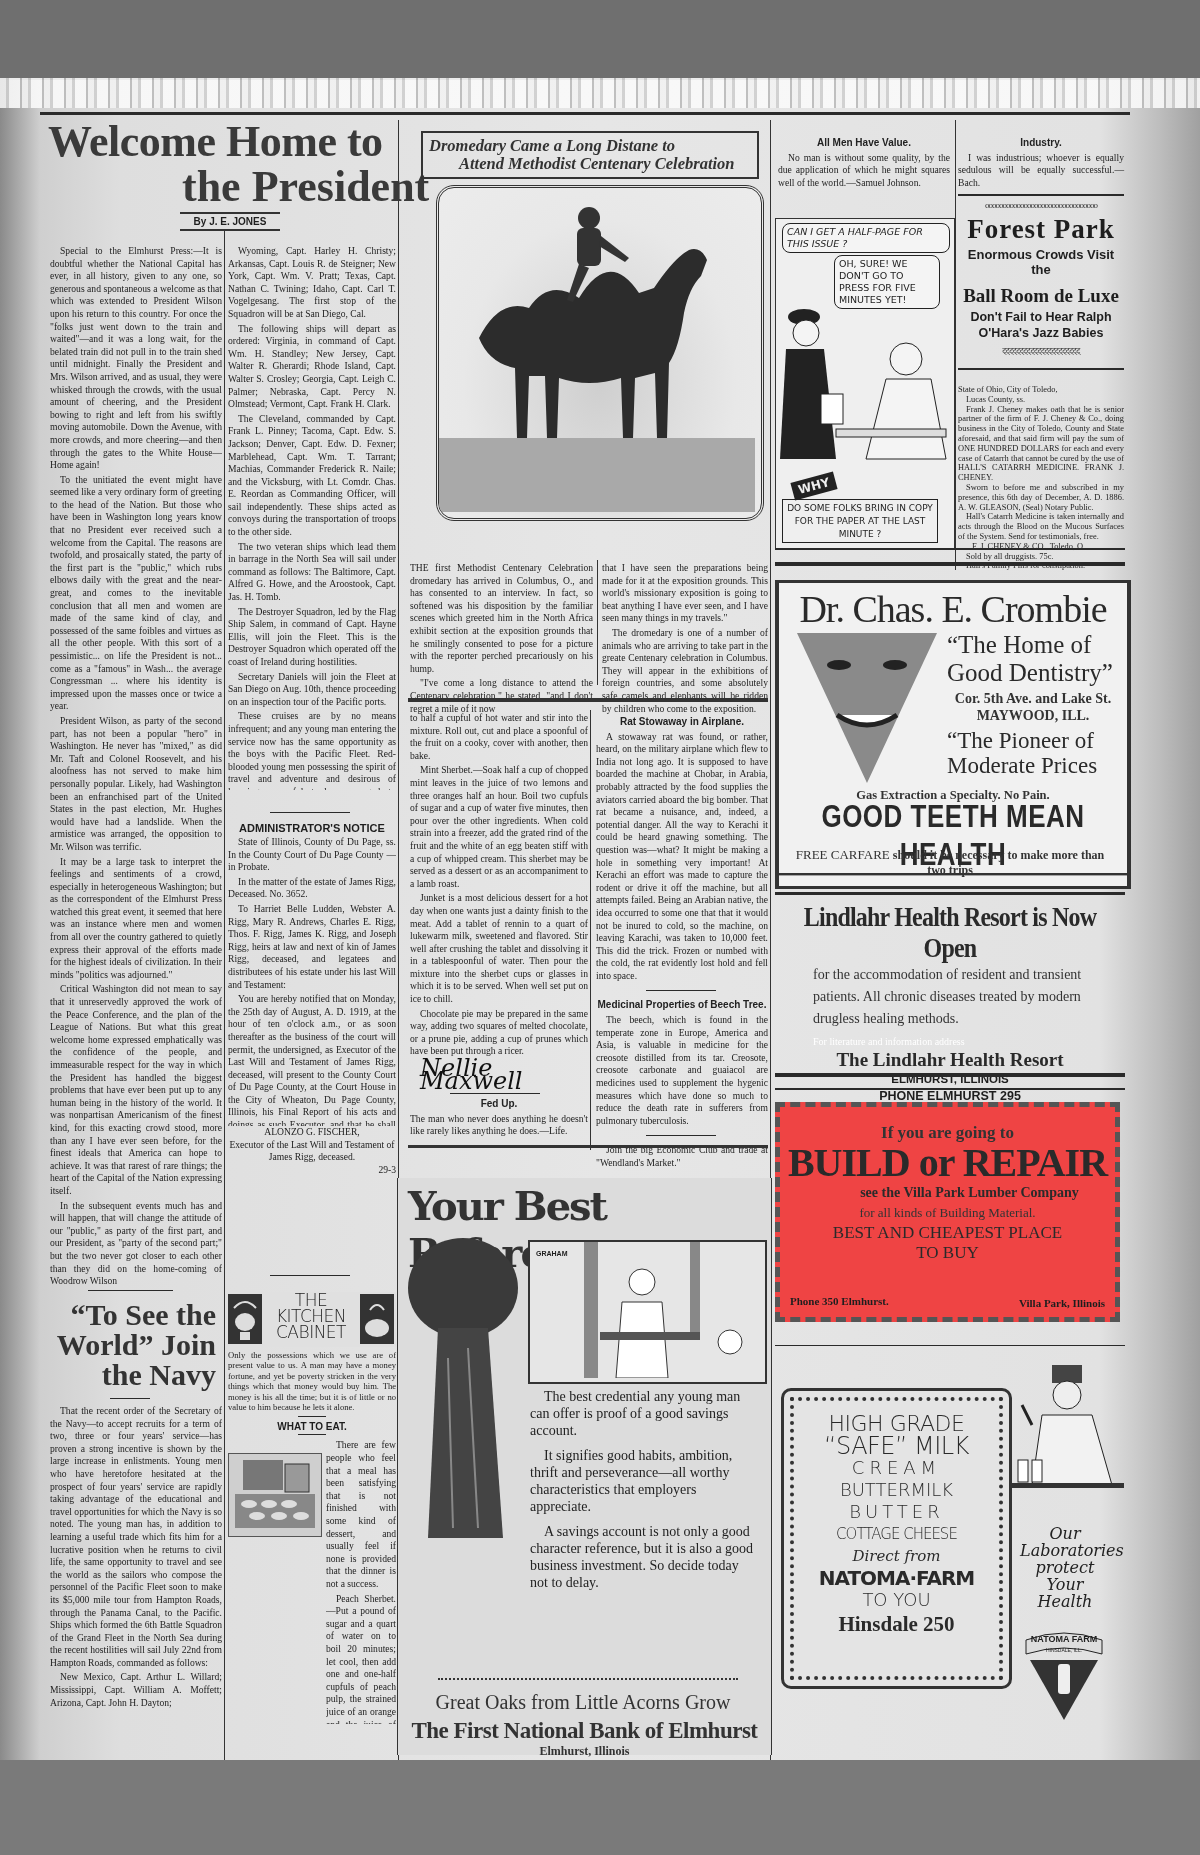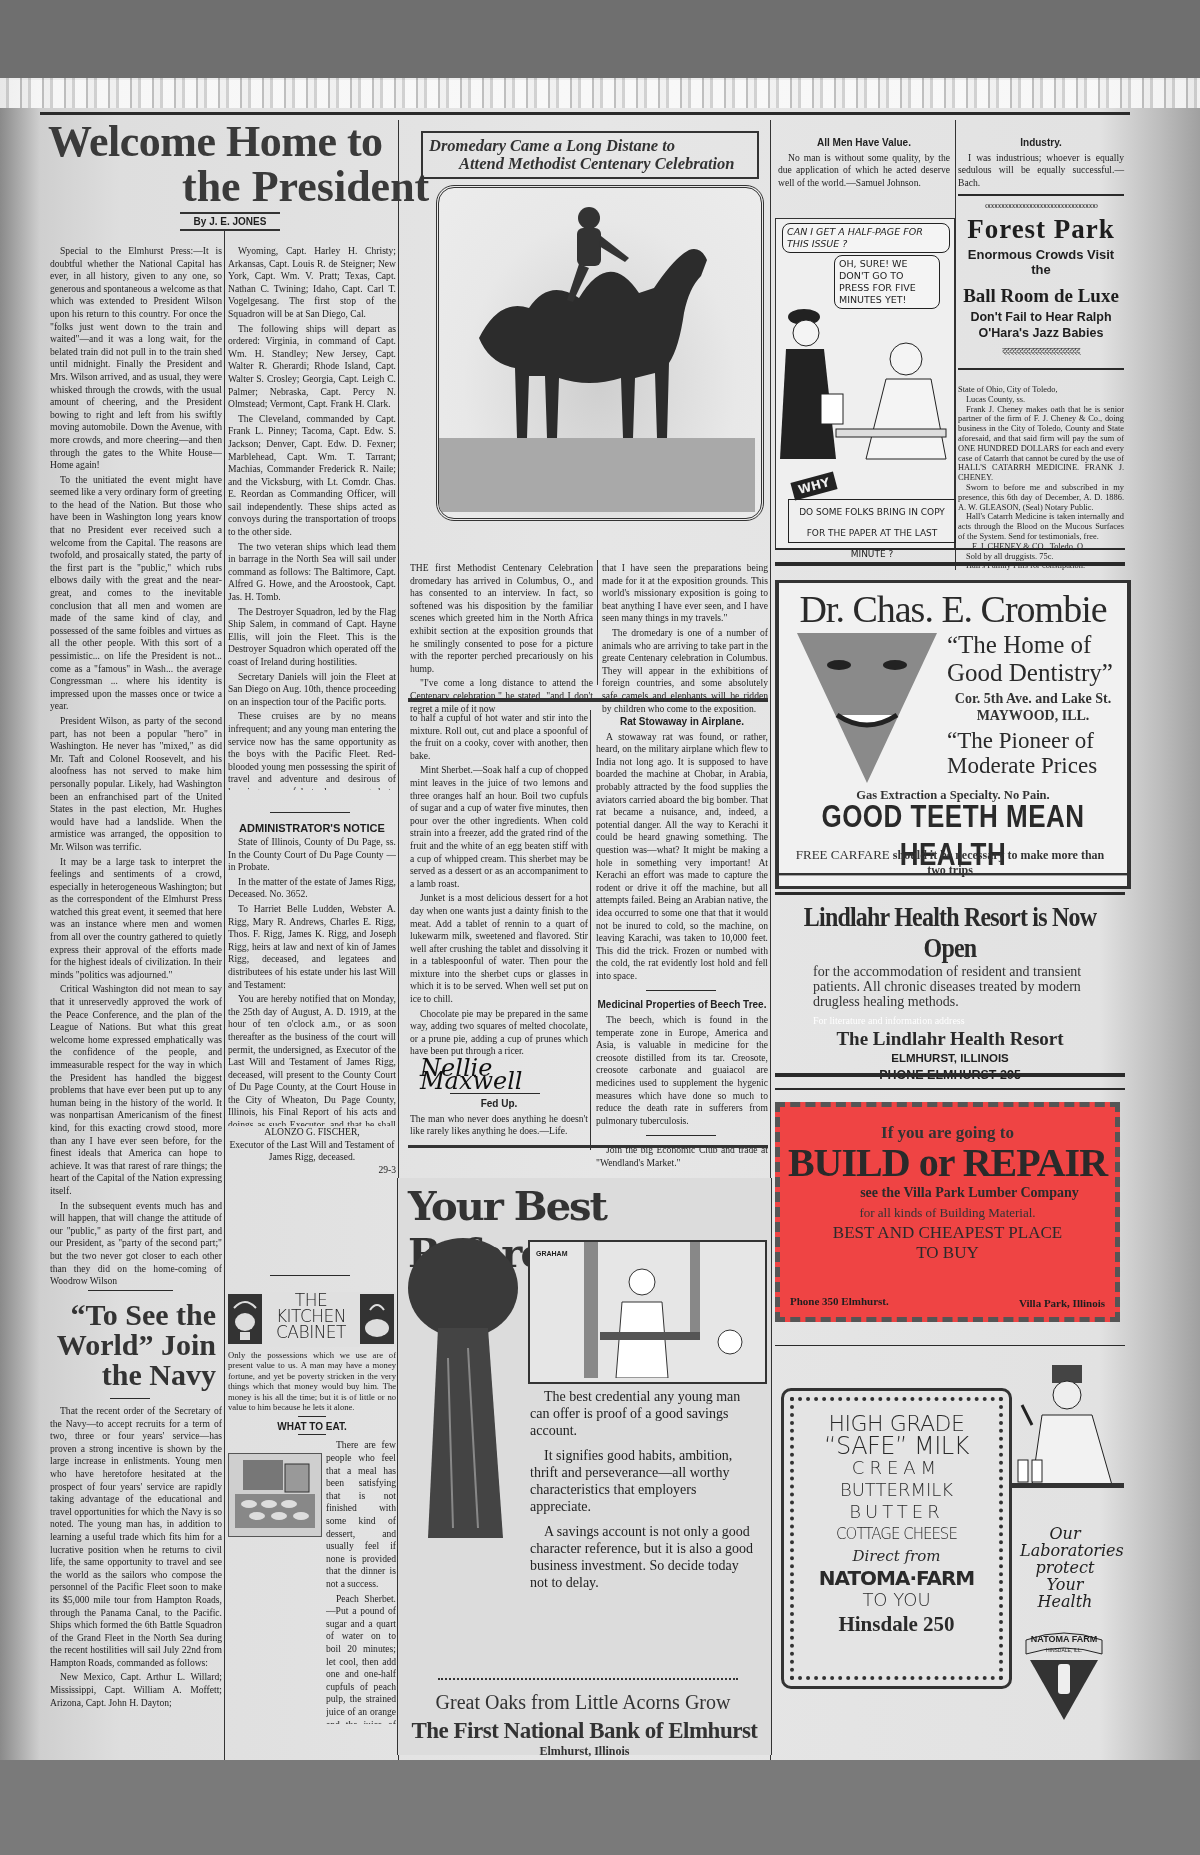--- a/index.html
+++ b/index.html
@@ -13,21 +13,21 @@
   .body-text{font-size:9.6px;line-height:12.6px;text-align:justify;color:#222;}
   .body-text p{margin:0 0 2px 0;text-indent:10px;}
   .smallhead{font-family:"Liberation Sans",sans-serif;font-weight:bold;font-size:10px;text-align:center;margin:4px 0 2px;}
   .h-welcome{position:absolute;left:48px;top:120px;font-size:44px;font-weight:bold;color:#3a3a3a;letter-spacing:-.5px;line-height:44px;}
   .h-president{position:absolute;left:182px;top:165px;font-size:44px;font-weight:bold;color:#3a3a3a;line-height:44px;}
   .byline{position:absolute;left:180px;top:212px;width:100px;text-align:center;font-family:"Liberation Sans",sans-serif;font-weight:bold;font-size:10px;border-top:2px solid #333;border-bottom:2px solid #333;padding:2px 0;}
   .dromedary-box{position:absolute;left:421px;top:131px;width:338px;height:48px;border:2px solid #333;font-style:italic;font-weight:bold;font-size:16.5px;line-height:18px;color:#333;padding:4px 6px;box-sizing:border-box;}
   .photo-frame{position:absolute;left:436px;top:185px;width:322px;height:330px;border:3px double #333;border-radius:18px;background:radial-gradient(ellipse at 50% 60%,#cfcfcf 0%,#e8e8e8 60%,#ececec 100%);overflow:hidden;}
   .cartoon{position:absolute;left:775px;top:218px;width:178px;height:330px;border:1px solid #333;background:#efefef;}
   .bubble{position:absolute;border:1.5px solid #222;border-radius:8px;background:#f4f4f4;font-family:"DejaVu Sans",sans-serif;font-size:9.5px;line-height:12px;padding:2px 4px;color:#222;}
-  .caption-box{position:absolute;left:12px;top:280px;width:168px;height:44px;border:1.5px solid #222;font-family:"DejaVu Sans",sans-serif;font-size:9px;line-height:21px;padding:2px 4px;box-sizing:border-box;text-align:center;}
+  .caption-box{position:absolute;left:6px;top:280px;width:156px;height:44px;border:1.5px solid #222;font-family:"DejaVu Sans",sans-serif;font-size:9px;line-height:13px;padding:2px 4px;box-sizing:border-box;text-align:center;}
   .forest{position:absolute;left:957px;top:190px;width:168px;text-align:center;}
   .chain{font-size:8px;letter-spacing:-.5px;color:#333;overflow:hidden;white-space:nowrap;}
   .crombie{position:absolute;left:775px;top:580px;width:348px;height:303px;border-left:4px solid #333;border-right:4px solid #333;border-bottom:3px solid #333;border-top:3px solid #333;background:#f1f1f1;}
   .lindlahr{position:absolute;left:775px;top:896px;width:350px;text-align:center;}
   .villa{position:absolute;left:775px;top:1102px;width:345px;height:220px;border:5px dashed #555;background:#ef4444;text-align:center;box-sizing:border-box;}
   .natoma{position:absolute;left:781px;top:1388px;width:225px;height:295px;border:3px solid #333;border-radius:10px;background:#e4e4e4;text-align:center;}
   .natoma-inner{position:absolute;left:6px;top:6px;right:6px;bottom:6px;border:4px dotted #333;}
   .bank{position:absolute;left:397px;top:1178px;width:373px;height:577px;border-left:1px solid #333;border-right:1px solid #333;background:#dcdcdc;}
   .kitchen-head{position:absolute;left:226px;top:1292px;width:170px;height:55px;background:#e0e0e0;}
   .navy-head{position:absolute;left:46px;top:1300px;width:170px;font-size:30px;line-height:30px;font-weight:bold;text-align:right;color:#333;}
@@ -213,21 +213,21 @@
     <p style="margin:0;text-indent:14px;">A savings account is not only a good character reference, but it is also a good business investment. So decide today not to delay.</p>
   </div>
   <div style="position:absolute;left:40px;top:500px;width:300px;height:3px;border-top:2px dotted #333;"></div>
   <div style="position:absolute;left:30px;top:513px;width:310px;text-align:center;font-size:20px;color:#333;">Great Oaks from Little Acorns Grow</div>
   <div style="position:absolute;left:0;top:540px;width:373px;text-align:center;font-size:23px;font-weight:bold;color:#333;letter-spacing:-.5px;">The First National Bank of Elmhurst</div>
   <div style="position:absolute;left:0;top:566px;width:373px;text-align:center;font-size:12px;font-weight:bold;color:#333;">Elmhurst, Illinois</div>
 </div>
 
 <div class="col body-text" style="left:778px;top:133px;width:172px;">
   <div class="smallhead">All Men Have Value.</div>
-  <p>No man is without some quality, by the due application of which he acted deserve well of the world.—Samuel Johnson.</p>
+  <p>No man is without some quality, by the due application of which he might squares well of the world.—Samuel Johnson.</p>
 </div>
 <div class="col body-text" style="left:958px;top:133px;width:166px;">
   <div class="smallhead">Industry.</div>
   <p>I was industrious; whoever is equally sedulous will be equally successful.—Bach.</p>
 </div>
 
 <div class="cartoon">
   <div class="bubble" style="left:6px;top:4px;width:158px;font-style:italic;">CAN I GET A HALF-PAGE FOR THIS ISSUE ?</div>
   <div class="bubble" style="left:58px;top:36px;width:96px;">OH, SURE! WE DON'T GO TO PRESS FOR FIVE MINUTES YET!</div>
   <svg width="178" height="280" style="position:absolute;left:0;top:0;">
@@ -284,21 +284,21 @@
   <div style="position:absolute;left:0;top:222px;width:100%;text-align:center;font-family:'Liberation Sans',sans-serif;font-size:26px;font-weight:bold;color:#2a2a2a;letter-spacing:.5px;border-bottom:2px solid #333;transform:scaleY(1.2);">GOOD TEETH MEAN HEALTH</div>
   <div style="position:absolute;left:8px;top:264px;width:326px;text-align:center;font-size:12px;color:#333;">
     <span style="font-size:13px;">FREE CARFARE</span>
     <span style="font-weight:bold;">should it be necessary to make more than two trips</span>
   </div>
 </div>
 
 <div class="rule-h" style="left:775px;top:892px;width:350px;height:3px;"></div>
 <div class="lindlahr">
   <div style="font-size:24px;font-weight:bold;color:#2a2a2a;letter-spacing:-.8px;transform:scaleY(1.15);margin-top:10px;">Lindlahr Health Resort is Now Open</div>
-  <div style="font-size:14px;line-height:15px;text-align:left;padding:4px 40px 0 38px;color:#333;">for the accommodation of resident and transient patients. All chronic diseases treated by modern drugless healing methods.</div>
+  <div style="font-size:14px;line-height:22px;text-align:left;padding:4px 40px 0 38px;color:#333;">for the accommodation of resident and transient patients. All chronic diseases treated by modern drugless healing methods.</div>
   <div style="font-size:10px;text-align:left;padding:6px 38px 0;color:#ffffff;">For literature and information address</div>
   <div style="font-size:19px;font-weight:bold;color:#2a2a2a;margin-top:2px;">The Lindlahr Health Resort</div>
   <div style="font-family:'Liberation Sans',sans-serif;font-size:11.5px;font-weight:bold;margin-top:2px;">ELMHURST, ILLINOIS</div>
   <div style="font-family:'Liberation Sans',sans-serif;font-size:12.5px;font-weight:bold;margin-top:4px;">PHONE ELMHURST 295</div>
 </div>
 <div class="rule-h" style="left:775px;top:1073px;width:350px;height:4px;"></div>
 <div class="rule-h" style="left:775px;top:1088px;width:350px;height:2px;"></div>
 
 <div class="villa">
   <div style="font-size:17px;font-weight:bold;color:#333;margin-top:16px;">If you are going to</div>

